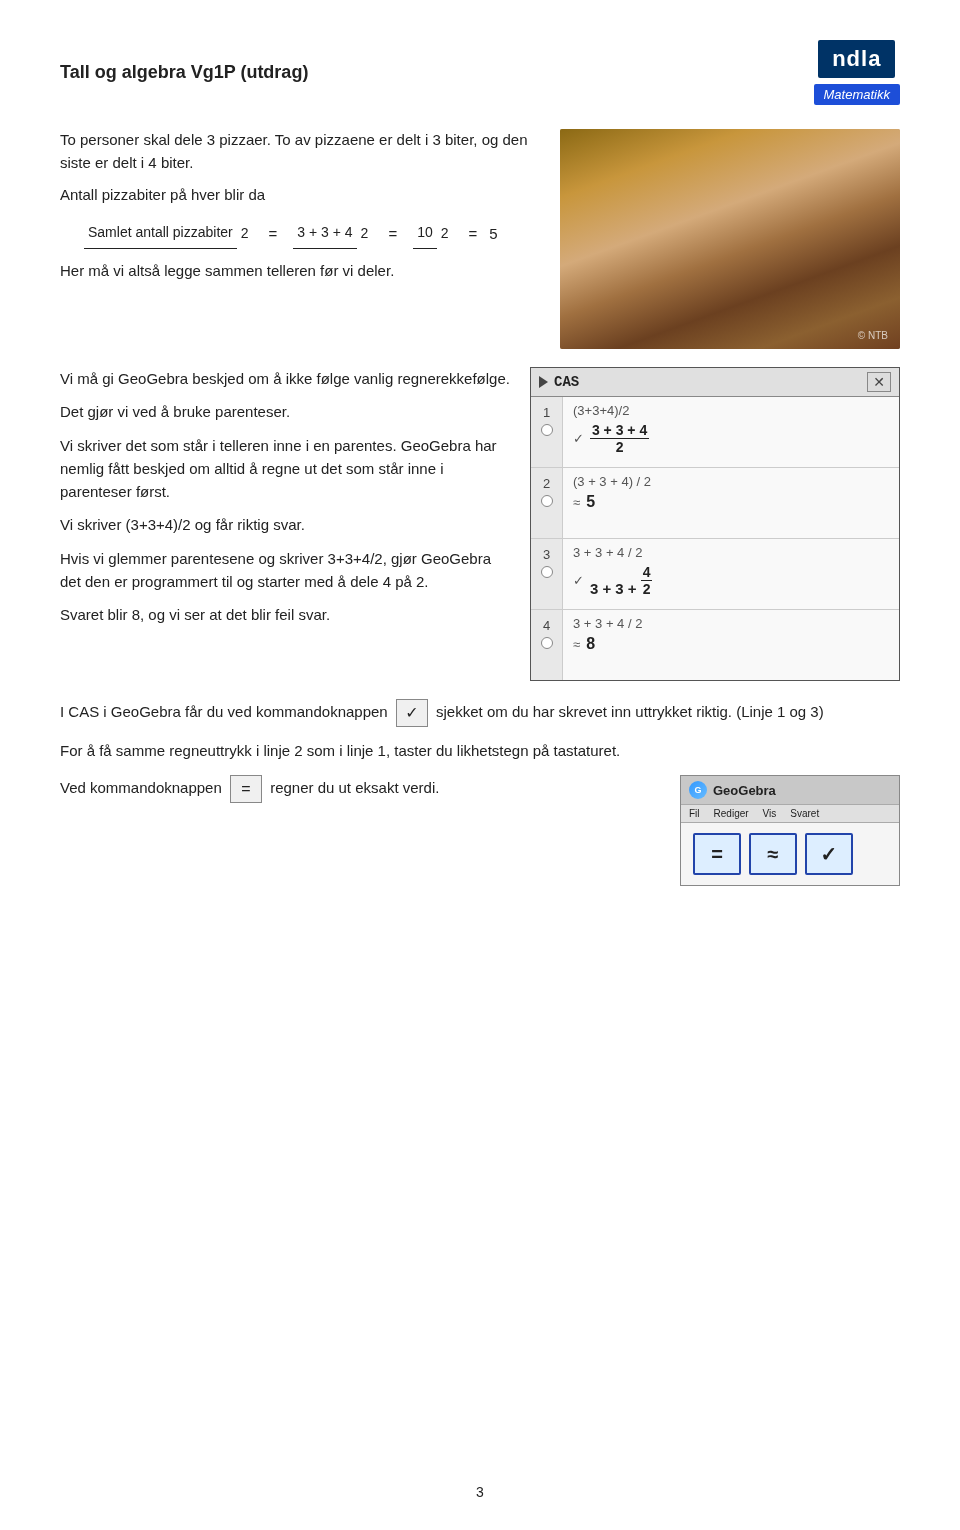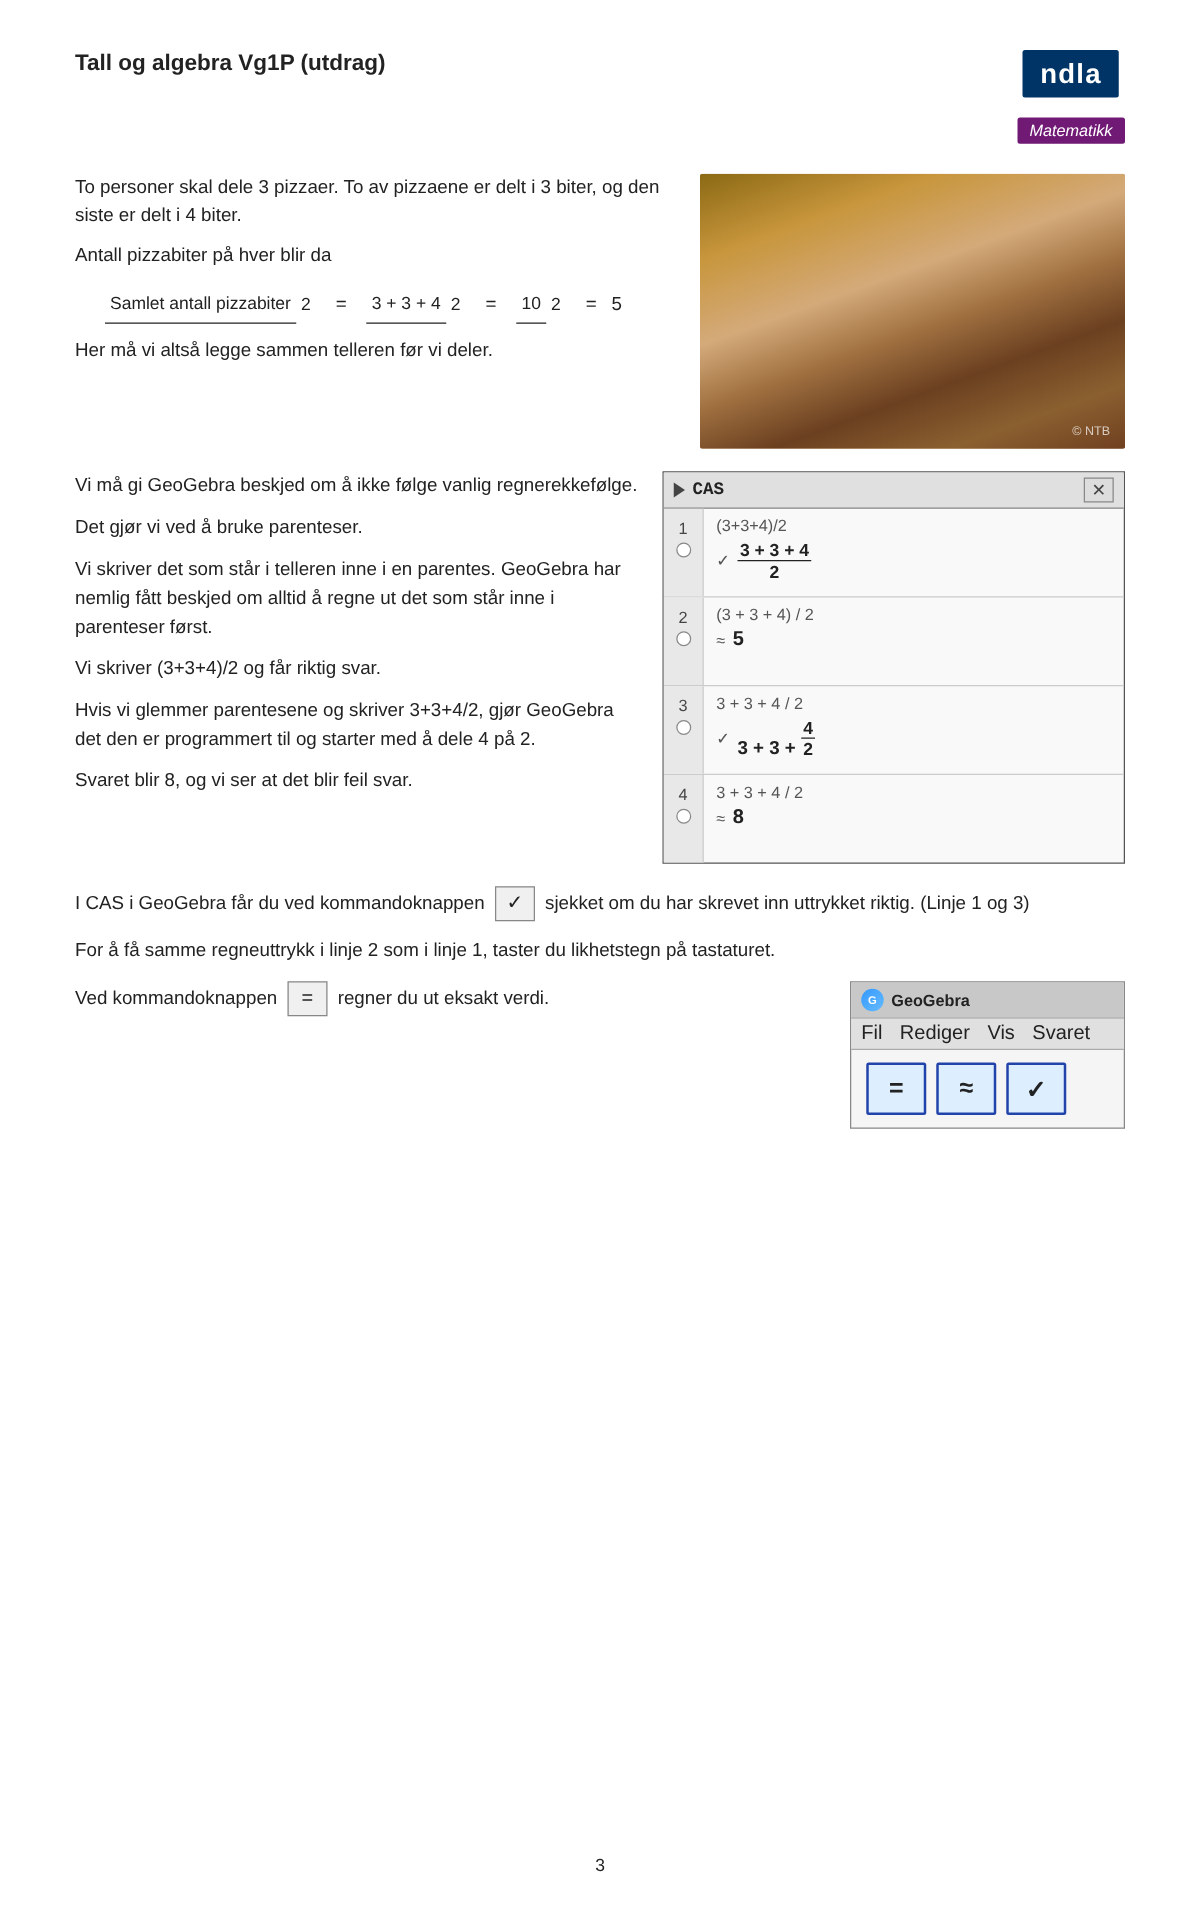--- a/index.html
+++ b/index.html
@@ -11,21 +11,21 @@
       width: 960px;
       min-height: 1530px;
       padding: 40px 60px 60px 60px;
       position: relative;
     }
 
     
     .page-header {
       display: flex;
       justify-content: space-between;
-      align-items: flex-start;
+      align-items: center;
       margin-bottom: 24px;
     }
     .page-title {
       font-size: 18px;
       font-weight: bold;
     }
     .ndla-logo {
       display: flex;
       flex-direction: column;
       align-items: center;
@@ -33,25 +33,25 @@
     .ndla-logo-box {
       background: #003366;
       color: #fff;
       font-size: 22px;
       font-weight: bold;
       padding: 6px 14px;
       letter-spacing: 1px;
       border-radius: 2px;
     }
     .ndla-logo-sub {
-      background: #701a75;
+      background: #1d4ed8;
       color: #fff;
       font-size: 13px;
       padding: 3px 10px;
-      margin-top: 16px;
+      margin-top: 6px;
       border-radius: 2px;
       font-style: italic;
     }
 
     
     .intro-section {
       display: flex;
       gap: 20px;
       margin-bottom: 18px;
     }
@@ -309,21 +309,21 @@
       display: inline-flex;
       align-items: center;
       justify-content: center;
       font-size: 9px;
       color: white;
       font-weight: bold;
     }
     .gg-menu {
       background: #e0e0e0;
       padding: 3px 8px;
-      font-size: 16px;
+      font-size: 10px;
       border-bottom: 1px solid #aaa;
       display: flex;
       gap: 14px;
       text-align: right;
     }
     .gg-buttons {
       display: flex;
       gap: 8px;
       padding: 10px 12px;
     }

